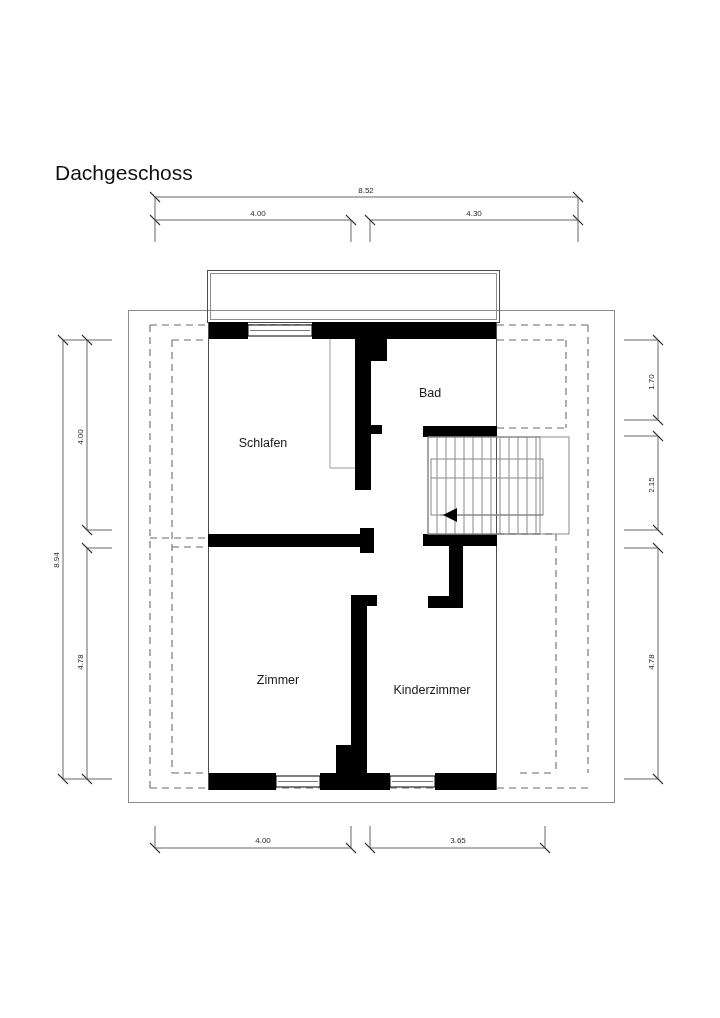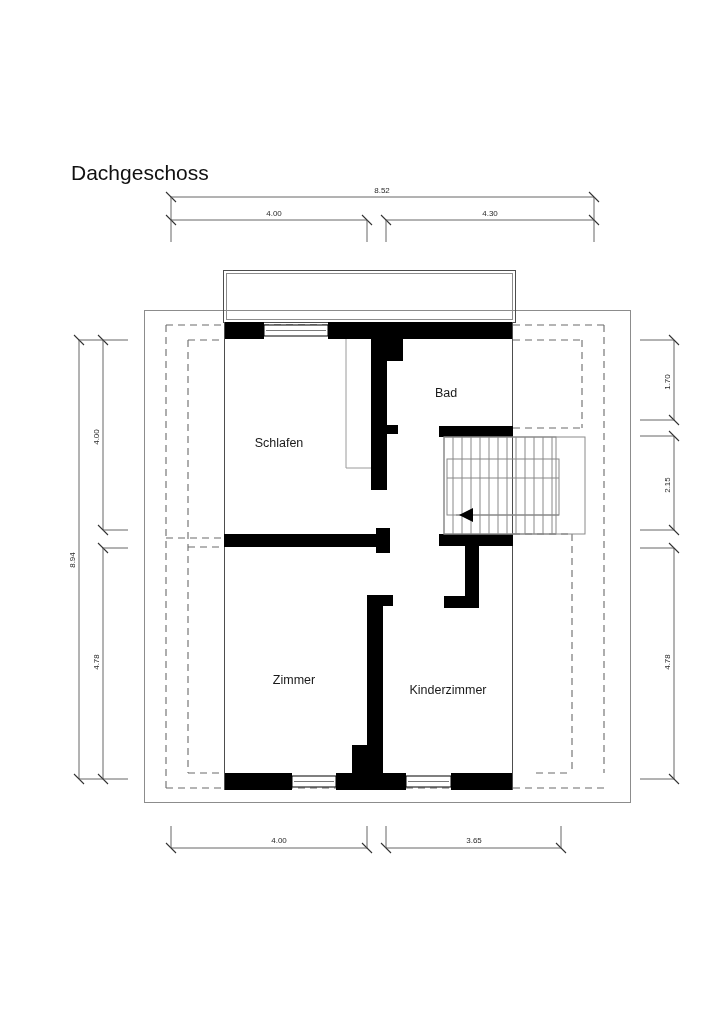--- a/index.html
+++ b/index.html
@@ -9,21 +9,21 @@
   }
   body {
     width: 720px;
     height: 1018px;
     font-family: "Liberation Sans", sans-serif;
     position: relative;
     overflow: hidden;
   }
   #plan-root {
     position: absolute;
-    left: 16px;
+    left: 0;
     top: 0;
     width: 600px;
     height: 1018px;
   }
   .plan-title {
     font-size: 21px;
     fill: #111111;
     font-family: "Liberation Sans", sans-serif;
   }
   .room-label {

